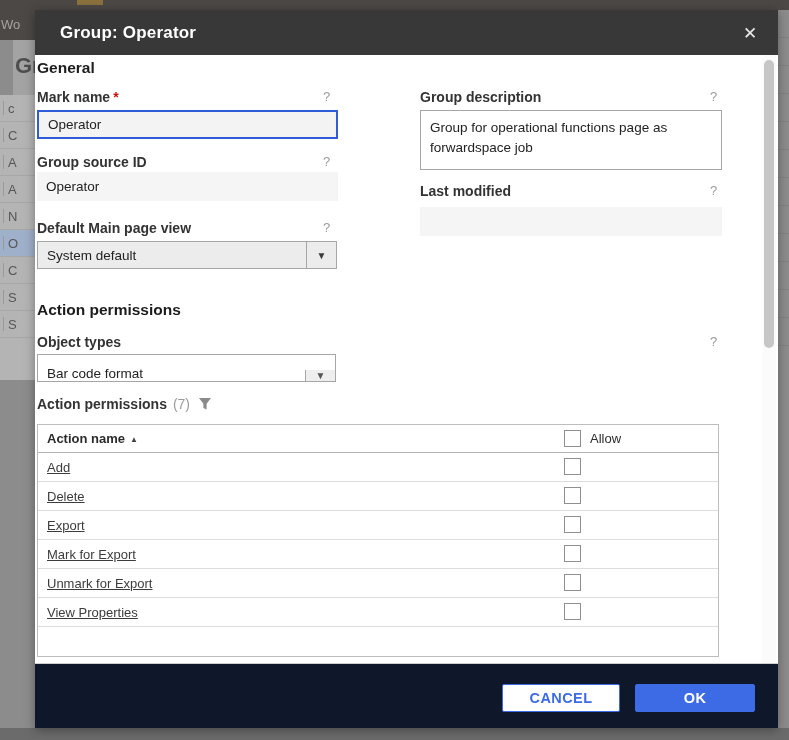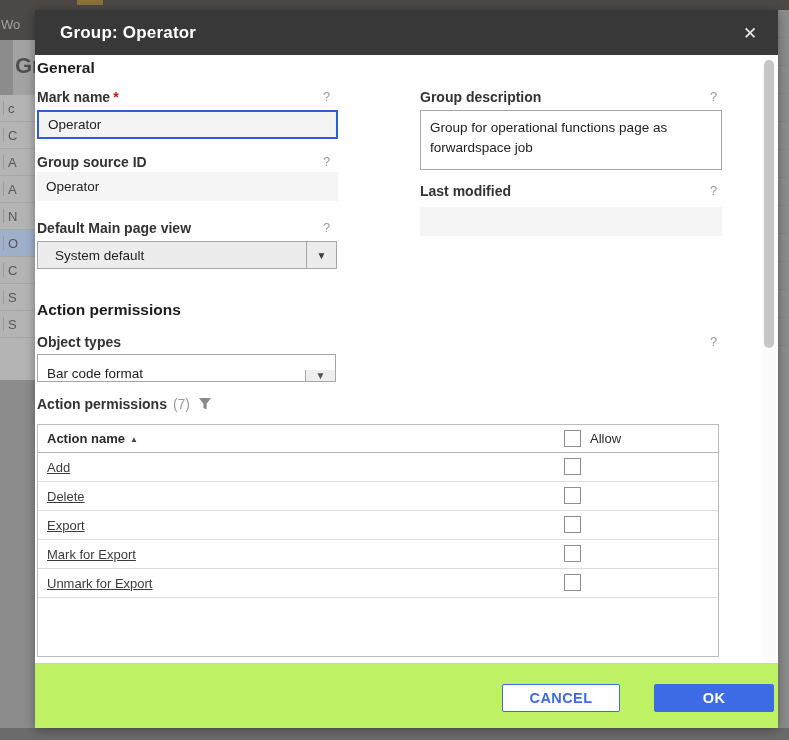--- a/index.html
+++ b/index.html
@@ -76,26 +76,26 @@
   .pt-header { height:28px; border-bottom:1px solid #b3b3b3; display:flex; align-items:center; position:relative; }
   .pt-header .pt-name { font-size:13px; font-weight:600; color:#2b2b2b; padding-left:9px; }
   .sort-arrow { font-size:8px; color:#444; margin-left:5px; position:relative; top:-1px; }
   .pt-row { height:29px; border-bottom:1px solid #dcdcdc; display:flex; align-items:center; position:relative; }
   .pt-row .pt-name { font-size:13px; color:#3c3c3c; padding-left:9px;text-decoration:underline; }
   .checkbox { position:absolute; left:526px; top:50%; margin-top:-9px; width:17px; height:17px;
               border:1px solid #8f8f8f; background:#fff; cursor:pointer; }
   .allow-label { position:absolute; left:552px; font-size:13px; font-weight:400; color:#2b2b2b; }
 
   
-  .modal-footer { position:absolute; left:0; right:0; bottom:0; height:65px; background:#bef264;
+  .modal-footer { position:absolute; left:0; right:0; bottom:0; height:65px; background:#0f172a;
                   border-top:1px solid #d0d0d0; }
   .btn { position:absolute; top:20px; height:28px; display:flex; align-items:center; justify-content:center;
          font-size:14.5px; font-weight:700; letter-spacing:.4px; border-radius:2px; cursor:pointer; }
   .btn-cancel { right:158px; width:118px; background:#fff; border:1px solid #3d6be5; color:#3d6be5; }
-  .btn-ok { right:4px; width:120px; background:#3d6be5; border:1px solid #3d6be5; color:#fff; }
+  .btn-ok { right:23px; width:120px; background:#3d6be5; border:1px solid #3d6be5; color:#fff; }
 </style>
 </head>
 <body>
 
 <div id="stage">
 
   <div class="bg-top"></div>
   <div class="bg-gold"></div>
   <div class="bg-left-dark">
     <div class="bg-wo">Wo</div>
@@ -138,21 +138,21 @@
       </div>
 
       <div class="field-label" style="left:2px; top:99px;">Group source ID</div>
       <div class="help" style="left:288px; top:99px;">?</div>
       <div class="text-input plain" style="left:2px; top:117px; width:301px;">
         <span>Operator</span>
       </div>
 
       <div class="field-label" style="left:2px; top:165px;">Default Main page view</div>
       <div class="help" style="left:288px; top:165px;">?</div>
-      <div class="dropdown gray" style="left:2px; top:186px; width:300px;padding-left:8px;">
+      <div class="dropdown gray" style="left:2px; top:186px; width:300px;">
         <div class="dd-value">System default</div>
         <div class="dd-arrow">▼</div>
       </div>
 
       <div class="field-label" style="left:385px; top:34px;">Group description</div>
       <div class="help" style="left:675px; top:34px;">?</div>
       <div class="textarea" style="left:385px; top:55px; width:302px; height:60px;">
         <span>Group for operational functions page as forwardspace job</span>
       </div>
 
@@ -201,20 +201,24 @@
               <span class="checkbox"></span>
             </div>
             <div class="pt-row">
               <span class="pt-name">Mark for Export</span>
               <span class="checkbox"></span>
             </div>
             <div class="pt-row">
               <span class="pt-name">Unmark for Export</span>
               <span class="checkbox"></span>
             </div>
+            <div class="pt-row">
+              <span class="pt-name">View Properties</span>
+              <span class="checkbox"></span>
+            </div>
           </div>
       </div>
 
       <div class="vscroll">
         <div class="thumb"></div>
       </div>
     </div>
 
     <div class="modal-footer">
       <div class="btn btn-cancel">CANCEL</div>

